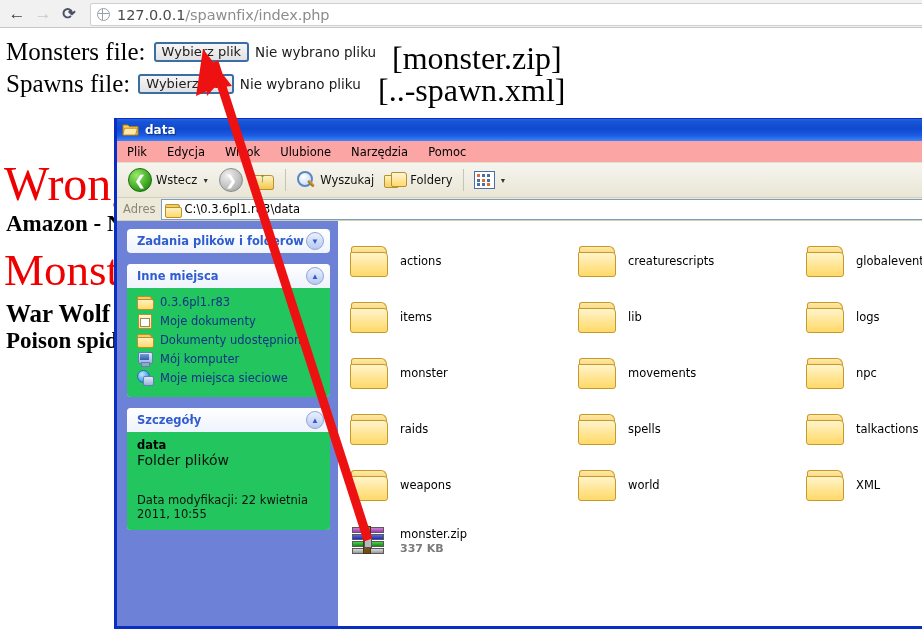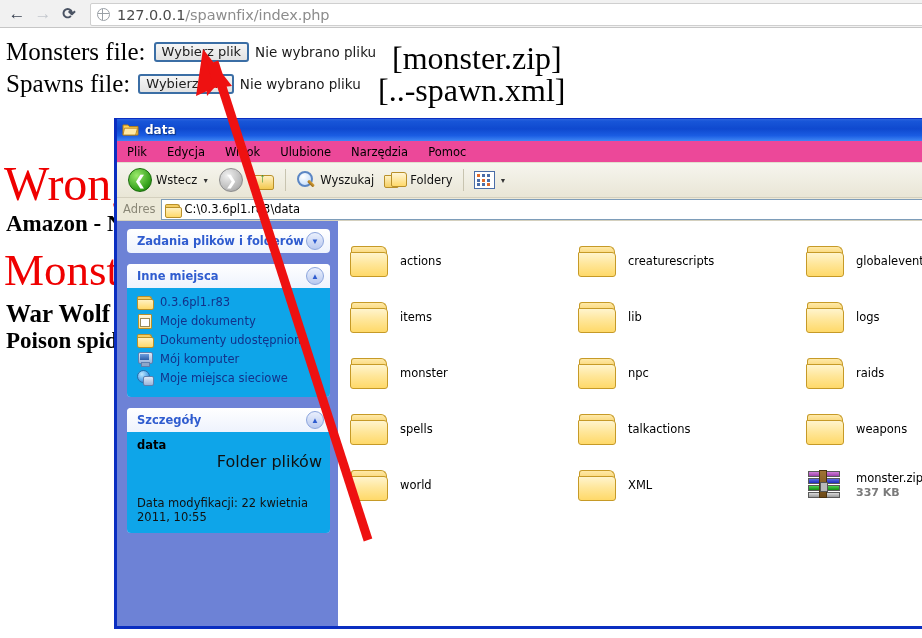--- a/index.html
+++ b/index.html
@@ -108,21 +108,21 @@
     display:flex; align-items:center; padding-left:5px;
     border-top:1px solid #0a2ec1;
   }
   .title-folder-ico { width:17px; height:14px; position:relative; margin-right:6px; flex:none;}
   .title-text {
     color:#fff; font-size:12px; font-weight:bold;
     font-family:"DejaVu Sans", sans-serif;
     text-shadow:1px 1px 1px rgba(0,0,0,.45);
   }
   .menubar {
-    height:21px; background:#ec4899; display:flex; align-items:center;
+    height:21px; background:#fca5a5; display:flex; align-items:center;
     padding-left:10px; gap:20px;
     border-bottom:1px solid #e2dfcd;
   }
   .menu-item { font-size:11.5px; color:#000; font-family:"DejaVu Sans", sans-serif; }
 
   .toolbar {
     height:34px; background:linear-gradient(#f6f5ee,#e9e6d6);
     display:flex; align-items:center; padding-left:6px;
     border-bottom:1px solid #d4d0be;
   }
@@ -160,25 +160,25 @@
     height:24px; display:flex; align-items:center; justify-content:space-between;
     padding:0 6px 0 10px;
   }
   .panel-title { font-size:11.5px; font-weight:bold; color:#2f5ccf; font-family:"DejaVu Sans", sans-serif;}
   .chev {
     width:16px; height:16px; border-radius:50%;
     background:linear-gradient(#eaf0fd,#b9c9ef); border:1px solid #8ba4dc;
     display:flex; align-items:center; justify-content:center;
     color:#2f5ccf; font-size:8px; font-weight:bold;
   }
-  .panel-body { padding:6px 8px 8px 10px; background:#0ea5e9; }
+  .panel-body { padding:6px 8px 8px 10px; background:#22c55e; }
   .place-row { display:flex; align-items:center; gap:7px; margin-bottom:4px; }
   .place-label { font-size:11.5px; color:#13328a; font-family:"DejaVu Sans", sans-serif; }
   .det-name { font-size:11.5px; font-weight:bold; color:#000; font-family:"DejaVu Sans", sans-serif;}
-  .det-sub  { font-size:16px; color:#111; font-family:"DejaVu Sans", sans-serif;text-align:right;}
+  .det-sub  { font-size:14px; color:#111; font-family:"DejaVu Sans", sans-serif;}
   .det-mod  { font-size:11.5px; color:#111; font-family:"DejaVu Sans", sans-serif; margin-top:25px; line-height:1.25;}
 
   .filepane { flex:1; background:#fff; position:relative; }
   .grid {
     display:grid;
     grid-template-columns: 228px 228px 1fr;
     padding:12px 0 0 12px;
   }
   .cell { display:flex; align-items:center; height:56px; gap:10px; }
   .cell-label { font-size:11.5px; color:#000; font-family:"DejaVu Sans", sans-serif; }
@@ -529,20 +529,30 @@
                 <span class="cell-label">monster</span>
               </span>
           </div>
           <div class="cell">
             <span class="folder-ico">
                 <span class="shadow"></span>
                 <span class="back"></span>
                 <span class="front"></span>
               </span>
             <span class="cell-text">
+                <span class="cell-label">movements</span>
+              </span>
+          </div>
+          <div class="cell">
+            <span class="folder-ico">
+                <span class="shadow"></span>
+                <span class="back"></span>
+                <span class="front"></span>
+              </span>
+            <span class="cell-text">
                 <span class="cell-label">npc</span>
               </span>
           </div>
 
           <div class="cell">
             <span class="folder-ico">
                 <span class="shadow"></span>
                 <span class="back"></span>
                 <span class="front"></span>
               </span>

